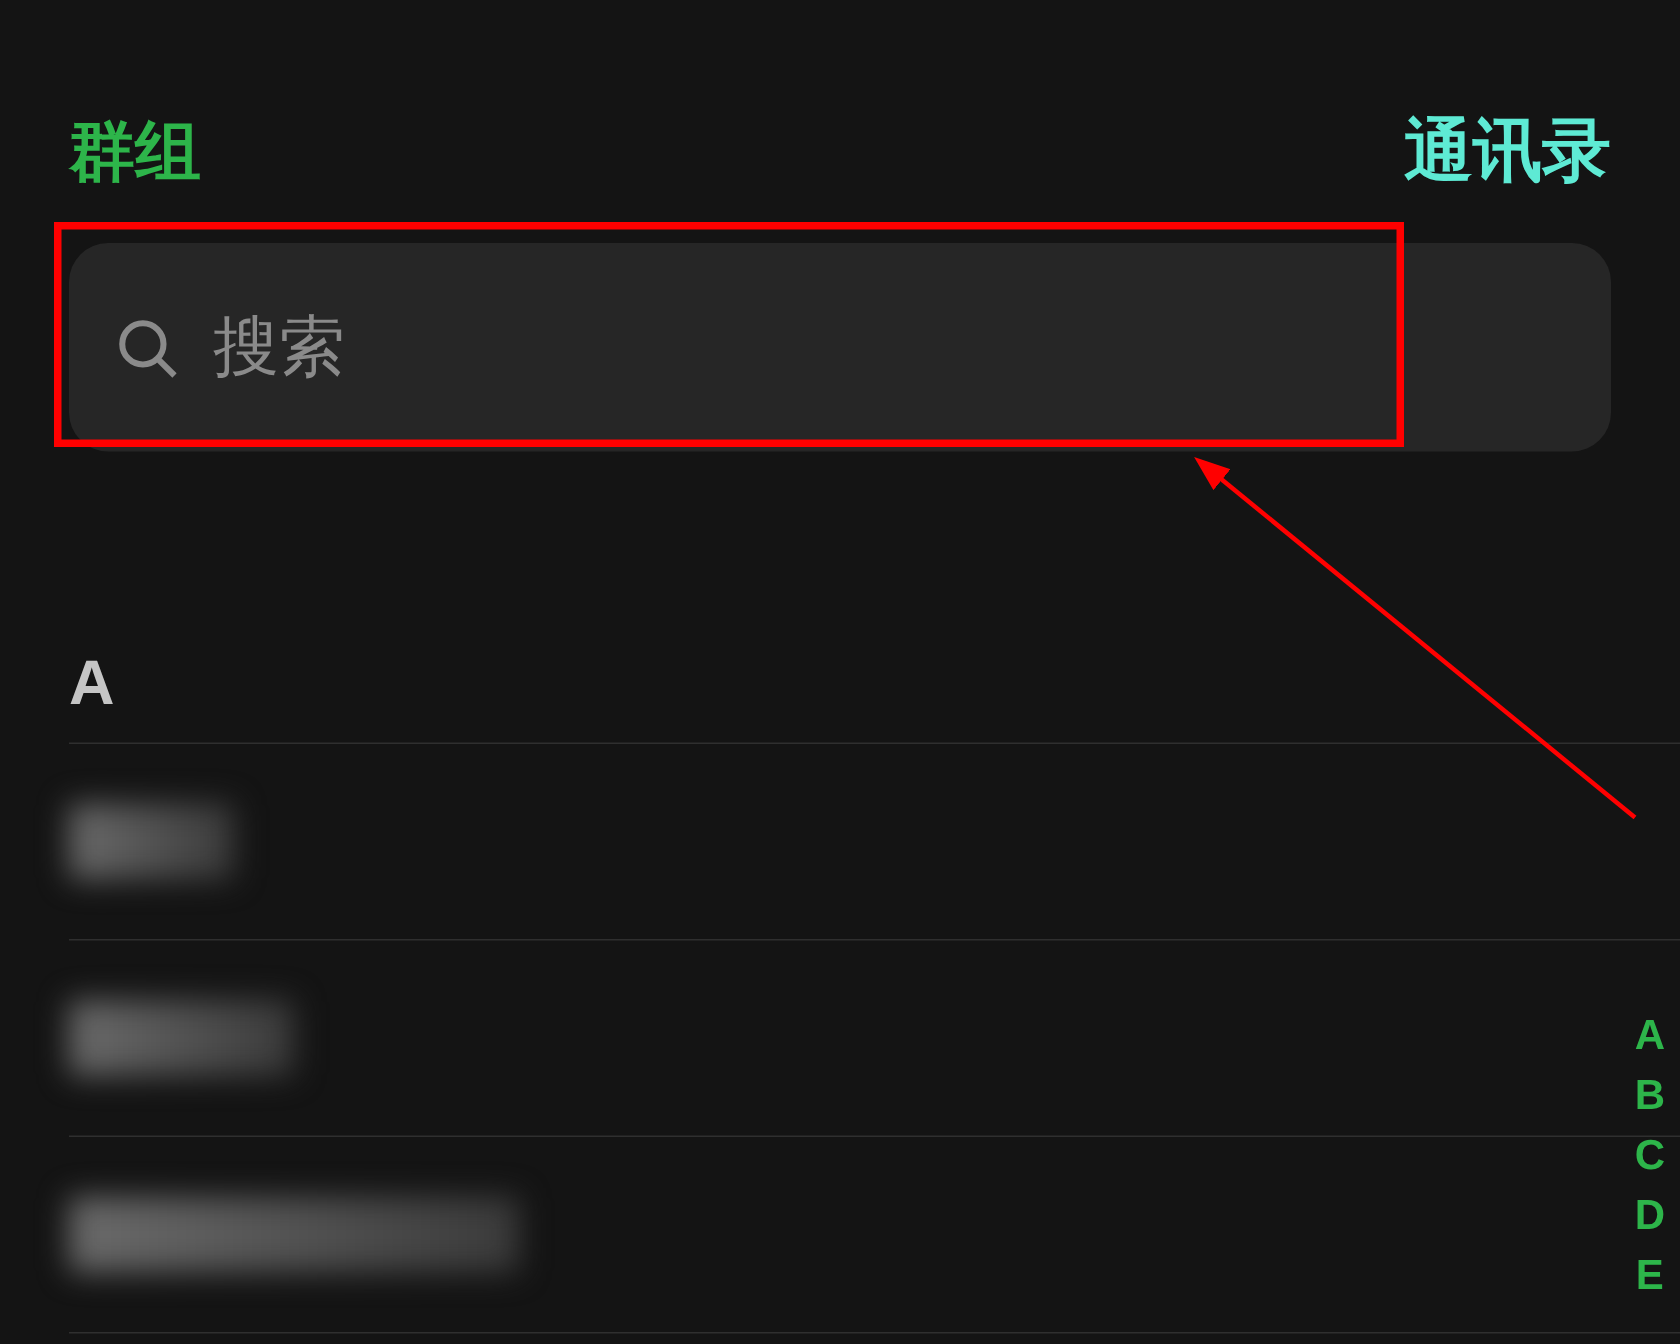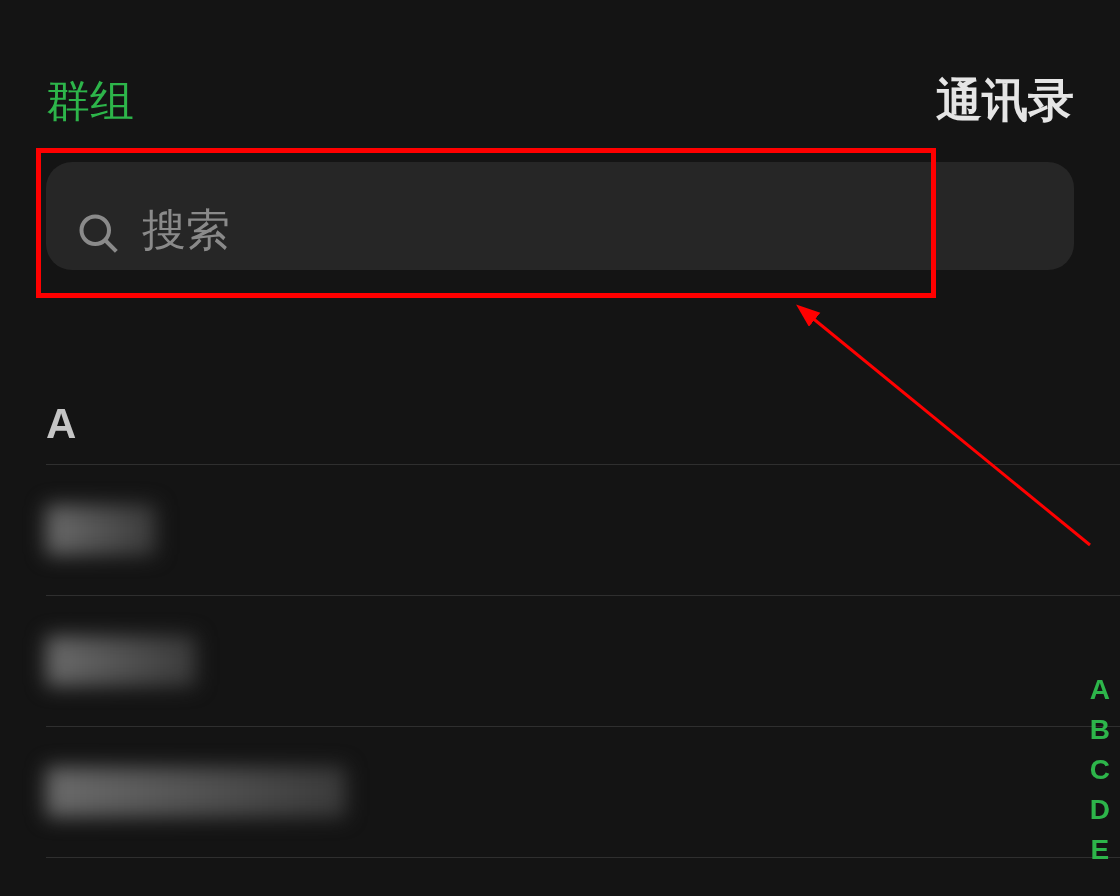--- a/index.html
+++ b/index.html
@@ -13,38 +13,38 @@
     }
     .header {
       display: flex;
       align-items: center;
       justify-content: space-between;
       padding: 70px 46px 30px 46px;
     }
     .nav-btn {
       color: #2db54a;
       font-size: 44px;
-      font-weight: 400;
+      font-weight: 700;
       cursor: pointer;
     }
     .title {
-      color: #e5e5e5;
+      color: #5eead4;
       font-size: 46px;
       font-weight: 600;
     }
     .search-wrap {
       margin: 0 46px;
       position: relative;
     }
     .search-bar {
       background: #262626;
       border-radius: 26px;
-      height: 108px;
+      height: 139px;
       display: flex;
-      align-items: flex-end;
+      align-items: center;
       padding: 15px 30px;
     }
     .search-icon {
       width: 44px;
       height: 44px;
       margin-right: 22px;
       flex-shrink: 0;
     }
     .search-icon svg { display: block; }
     .search-input {

